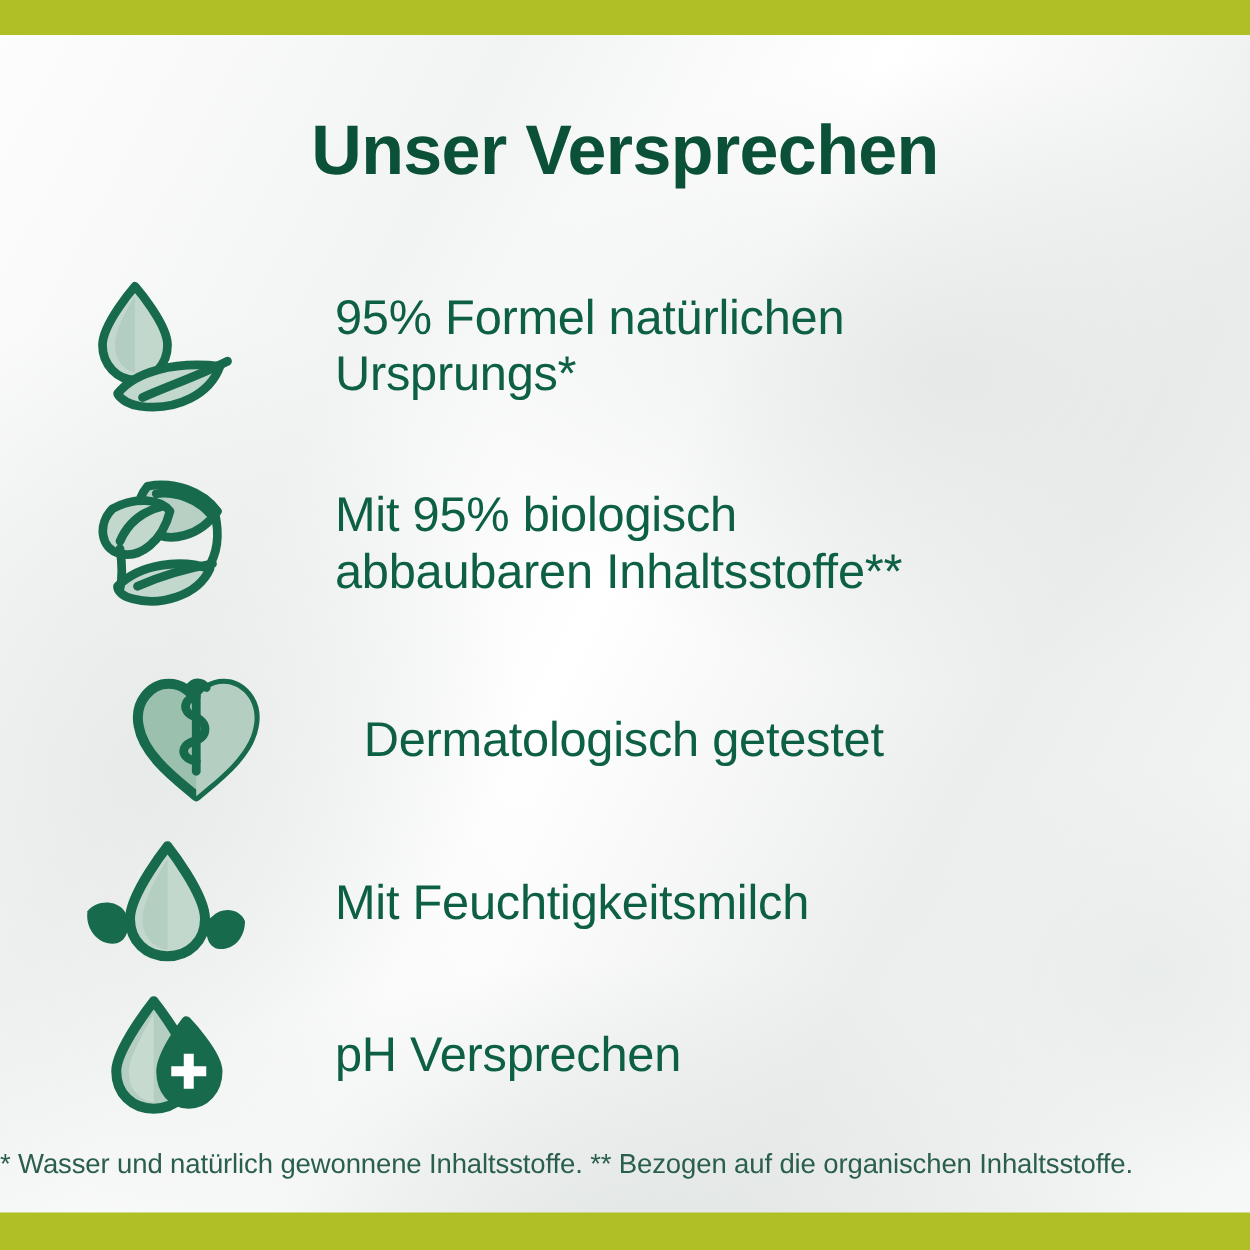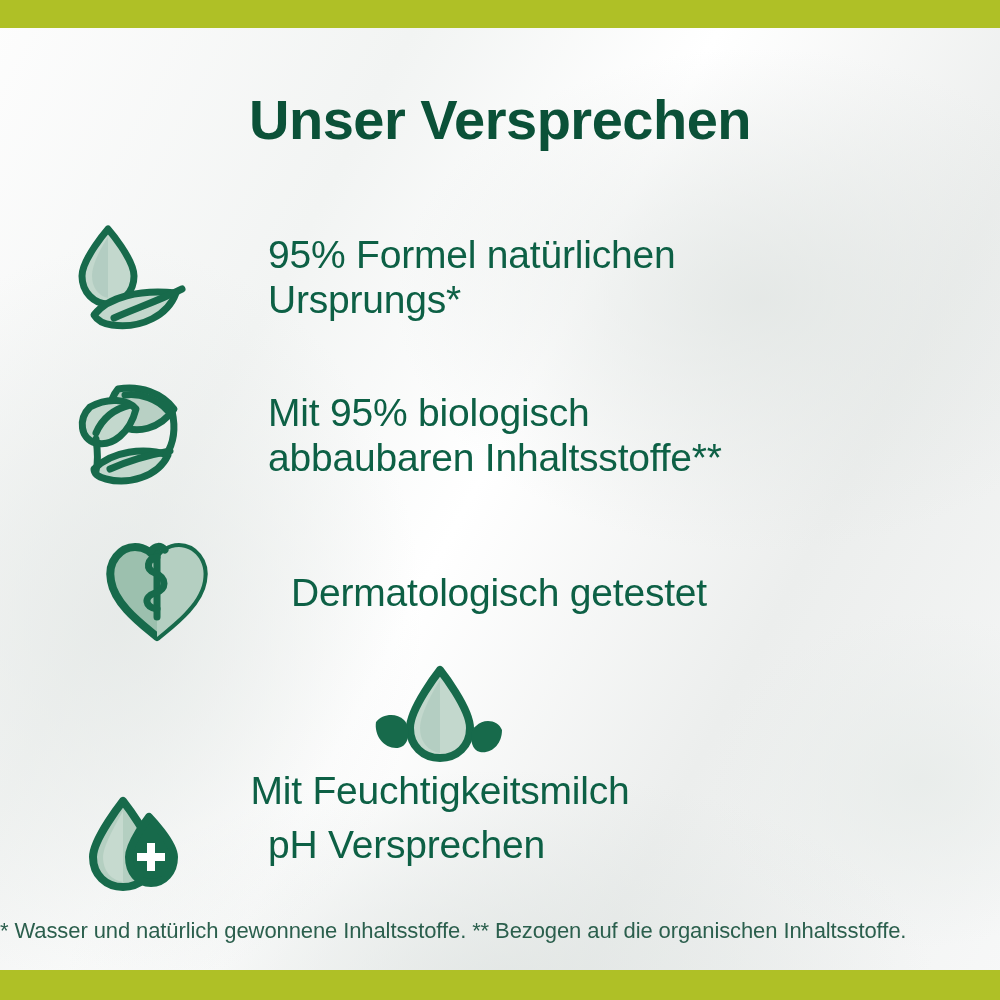--- a/index.html
+++ b/index.html
@@ -59,21 +59,21 @@
   .row {
     position: absolute;
     left: 0;
     width: 880px;
     display: flex;
     align-items: center;
   }
   .row-0 { top: 0px;   height: 130px; }
   .row-1 { top: 158px; height: 130px; }
   .row-2 { top: 318px; height: 125px; padding-left: 23px; }
-  .row-3 { top: 452px; height: 118px; flex-direction: column; }
+  .row-3 { top: 452px; height: 118px; }
   .row-4 { top: 578px; height: 110px; }
 
   .icon-cell {
     width: 268px;
     min-width: 268px;
     display: flex;
     align-items: center;
     justify-content: center;
   }
   .icon-cell svg { display: block; }

